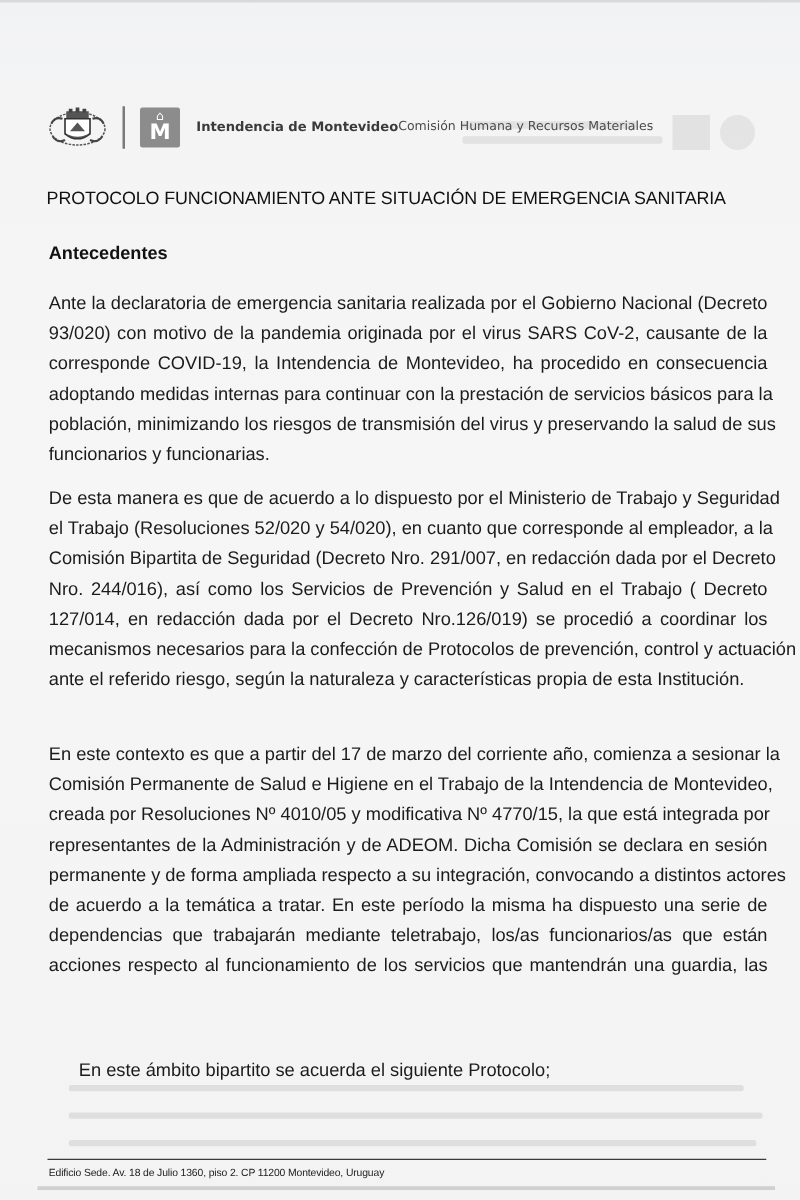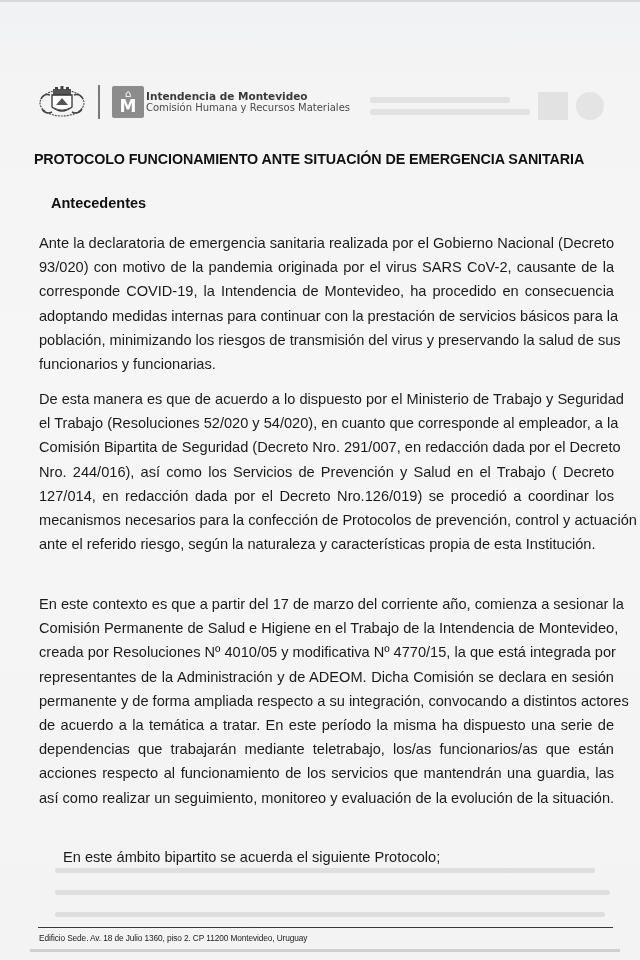--- a/index.html
+++ b/index.html
@@ -68,23 +68,23 @@
       margin-top: 1px;
       font-family: "DejaVu Sans", sans-serif;
     }
     .m-logo .letter {
       font-size: 17px;
       font-weight: bold;
       line-height: 17px;
       font-family: "DejaVu Sans", sans-serif;
     }
     .org {
-      margin-left: 2px;
-      display: flex;
-      flex-direction: column;
+      margin-left: 13px;
+      display: flex;
+      flex-direction: row;
       font-family: "DejaVu Sans", sans-serif;
       color: #3a3a3a;
     }
     .org .name {
       font-size: 10.5px;
       font-weight: bold;
       line-height: 12px;
     }
     .org .dept {
       font-size: 10px;
@@ -108,32 +108,31 @@
     .ghost-circle { width: 28px; height: 28px; border-radius: 50%; background: #777; }
 
     
     .doc-title {
       position: absolute;
       left: 0;
       width: 618px;
       top: 151px;
       text-align: center;
       font-size: 14.3px;
-      font-weight: bold;
+      font-weight: normal;
       letter-spacing: -0.1px;
       color: #111;
     }
     .section-heading {
       position: absolute;
       left: 39px;
       top: 195px;
       font-size: 14.5px;
       font-weight: bold;
       color: #111;
-      margin-left: 12px;
     }
     .para {
       position: absolute;
       left: 39px;
       width: 575px;
       font-size: 14.6px;
       line-height: 24.2px;
       text-align: justify;
       text-align-last: left;
       color: #1b1b1b;
@@ -258,21 +257,20 @@
 
   <div class="para p3">
     <span class="ln">En este contexto es que a partir del 17 de marzo del corriente año, comienza a sesionar la</span>
     <span class="ln">Comisión Permanente de Salud e Higiene en el Trabajo de la Intendencia de Montevideo,</span>
     <span class="ln">creada por Resoluciones Nº 4010/05 y modificativa Nº 4770/15, la que está integrada por</span>
     <span class="ln">representantes de la Administración y de ADEOM. Dicha Comisión se declara en sesión</span>
     <span class="ln">permanente y de forma ampliada respecto a su integración, convocando a distintos actores</span>
     <span class="ln">de acuerdo a la temática a tratar. En este período la misma ha dispuesto una serie de</span>
     <span class="ln">dependencias que trabajarán mediante teletrabajo, los/as funcionarios/as que están</span>
     <span class="ln">acciones respecto al funcionamiento de los servicios que mantendrán una guardia, las</span>
-    <span class="ln last">así como realizar un seguimiento, monitoreo y evaluación de la evolución de la situación.</span>
   </div>
 
   <div class="para p4">
     <span class="ln last">En este ámbito bipartito se acuerda el siguiente Protocolo;</span>
   </div>
 
   <div class="ghost-lines">
     <div style="width:540px;"></div>
     <div style="width:555px;"></div>
     <div style="width:550px;"></div>

